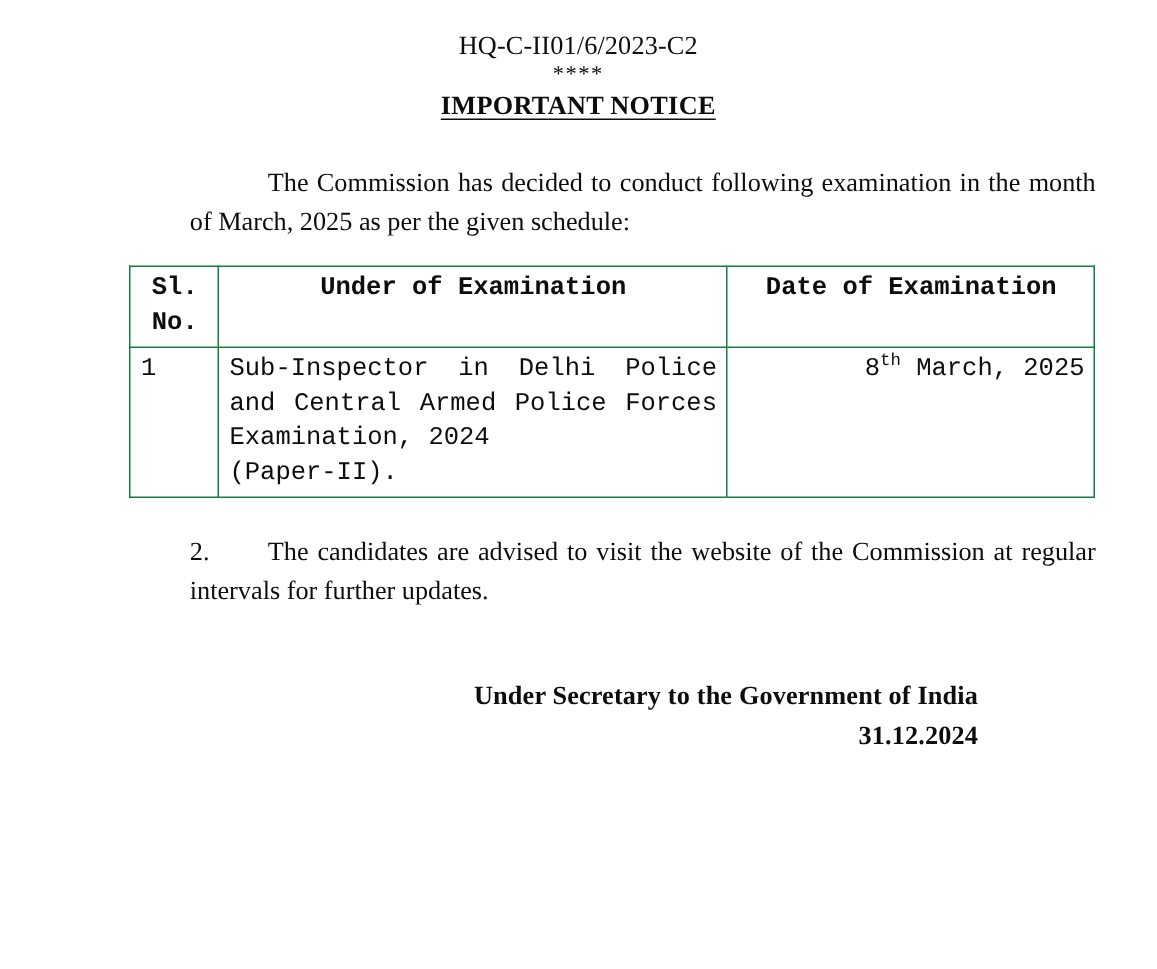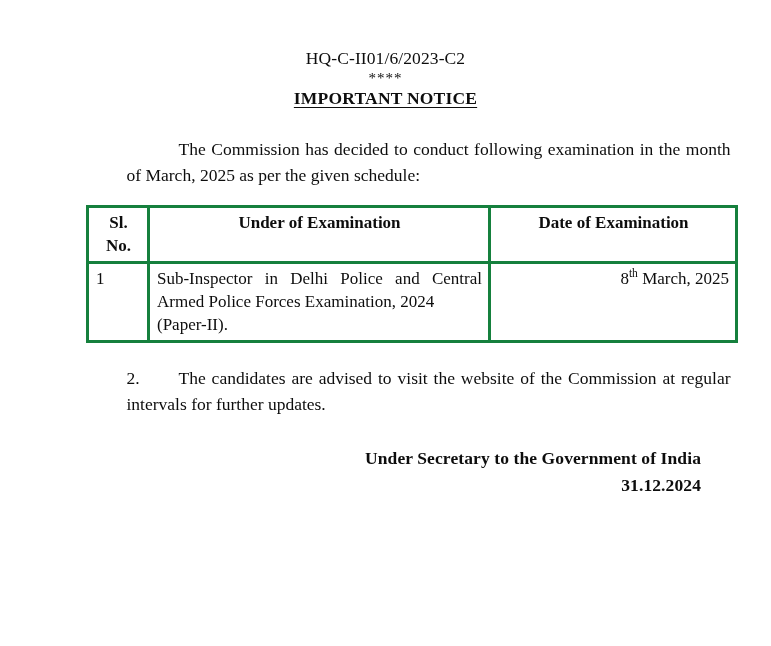--- a/index.html
+++ b/index.html
@@ -21,21 +21,21 @@
     width: 771px;
     height: 646px;
     box-sizing: border-box;
     padding: 0;
   }
 
   
   .doc-header {
     text-align: center;
     margin: 0;
-    padding-top: 48px;
+    padding-top: 20px;
   }
   .doc-header .hline {
     font-size: 17.5px;
     line-height: 20.5px;
     letter-spacing: 0.1px;
     white-space: pre;
   }
   .doc-header .stars {
     font-size: 15px;
     line-height: 19px;
@@ -87,25 +87,26 @@
     padding-left: 86px;
     margin-top: 17px;
   }
   table.exam-table {
     border-collapse: collapse;
     width: 602px;
     table-layout: fixed;
   }
   table.exam-table td,
   table.exam-table th {
-    border: 3px solid #15803d;
+    border: 1px solid #15803d;
     vertical-align: top;
     padding: 3px 6px 4px 7px;
     font-size: 17px;
     line-height: 23px;
+    font-family: Liberation Mono, monospace;
   }
   table.exam-table th {
     text-align: center;
     font-weight: bold;
     font-size: 17px;
   }
   th.col-sl, td.col-sl { width: 45px; }
   th.col-name, td.col-name { width: 325px; }
   th.col-date, td.col-date { width: 231px; }
 
@@ -129,22 +130,22 @@
 
   sup {
     font-size: 0.68em;
     vertical-align: super;
     line-height: 0;
   }
 
   
   .sign-block {
     width: 604px;
-    padding-left: 97px;
-    margin-top: 28px;
+    padding-left: 48px;
+    margin-top: 44px;
     text-align: right;
   }
   .sign-line {
     font-size: 17.5px;
     font-weight: bold;
     line-height: 27px;
     letter-spacing: 0.1px;
   }
 </style>
 </head>

